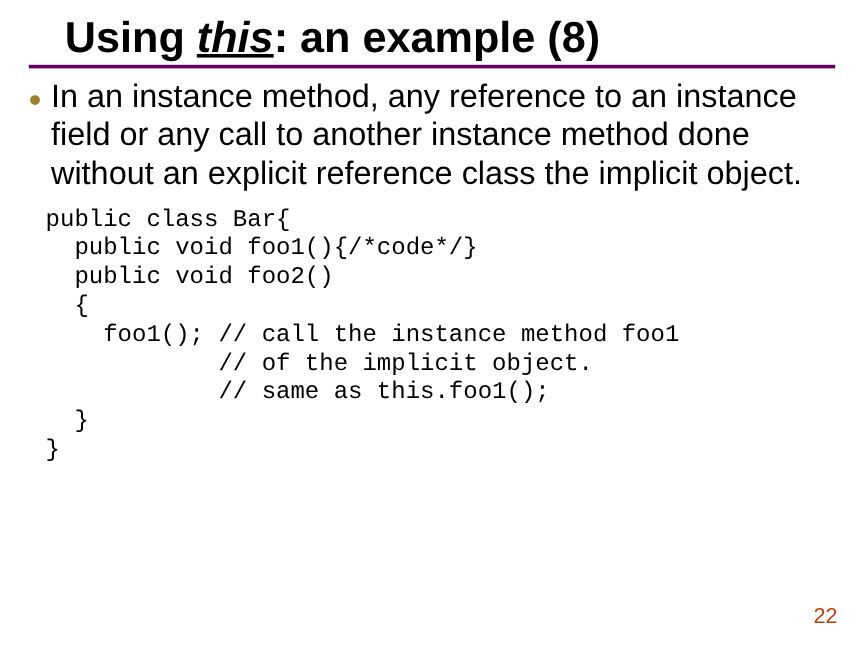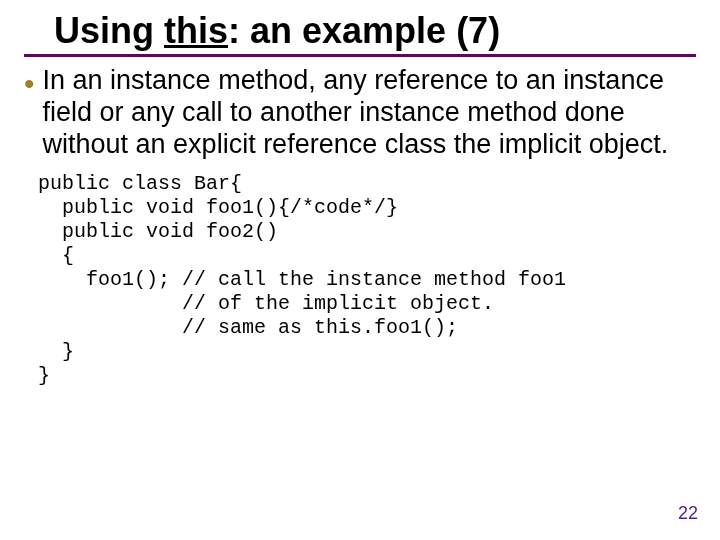--- a/index.html
+++ b/index.html
@@ -20,20 +20,21 @@
     padding: 12px 24px 0 24px;
   }
   .title {
     font-size: 36px;
     line-height: 1.05;
     margin: 0 0 4px 30px;
     color: #000;
   }
   .title .kw {
     text-decoration: underline;
+    font-style: italic;
   }
   .rule {
     border: none;
     border-top: 3px solid #660066;
     margin: 4px 0 8px 0;
   }
   .body {
     position: relative;
   }
   .bullet {
@@ -59,30 +60,30 @@
     line-height: 1.2;
     white-space: pre;
     margin: 12px 0 0 14px;
     color: #000;
   }
   .pagenum {
     position: absolute;
     right: 22px;
     bottom: 16px;
     font-size: 18px;
-    color: #4c1d95;
+    color: #c2410c;
   }
 </style>
 </head>
 <body>
 
 <div class="slide">
 
   <h1 class="title">
-    <span>Using </span><span class="kw">this</span><span>: an example (7)</span>
+    <span>Using </span><span class="kw">this</span><span>: an example (8)</span>
   </h1>
 
   <hr class="rule">
 
   <div class="body">
     <div class="bullet">
       <span class="dot">•</span>
       <span class="text">In an instance method, any reference to an instance field or any call to another instance method done without an explicit reference class the implicit object.</span>
     </div>
 

